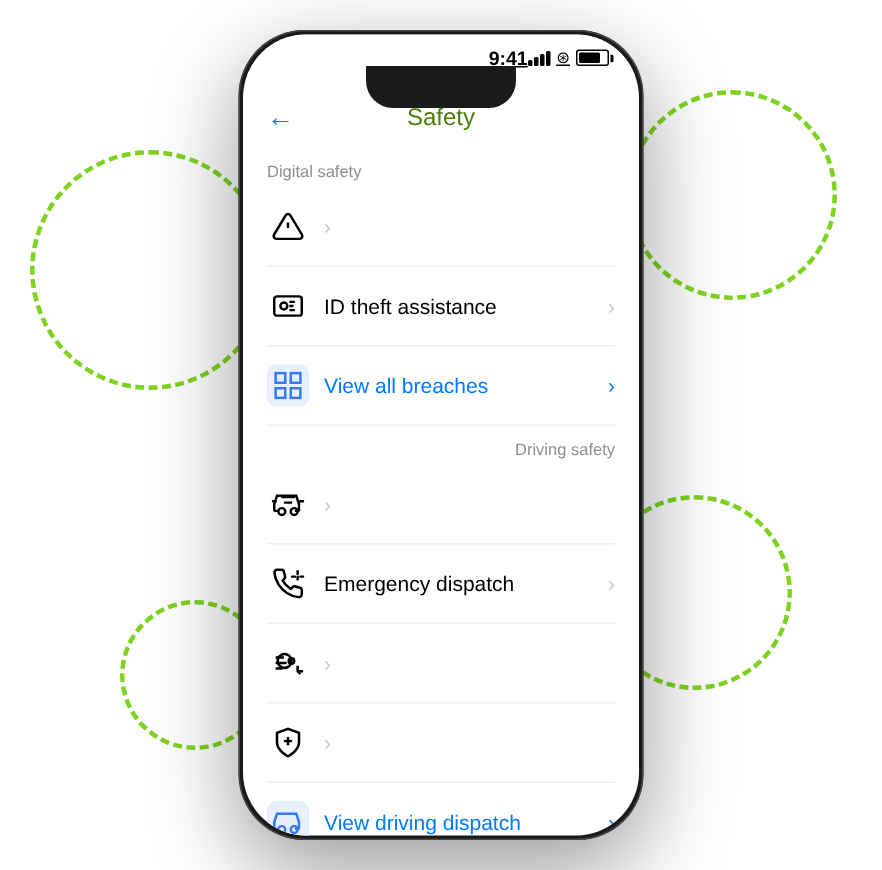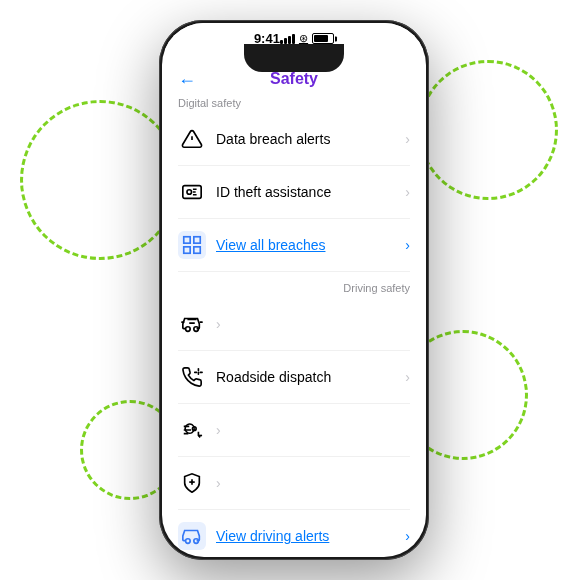--- a/index.html
+++ b/index.html
@@ -64,21 +64,21 @@
       background: #fff;
       border-radius: 42px;
       overflow: hidden;
       position: relative;
     }
 
     
     .status-bar {
       display: flex;
       align-items: center;
-      justify-content: center;
+      justify-content: flex-end;
       padding: 8px 20px 4px;
       background: #fff;
       text-decoration: underline;
     }
     .status-time {
       font-size: 13px;
       font-weight: 600;
       color: #000;
     }
     .status-icons {
@@ -151,34 +151,34 @@
     .back-btn {
       color: #007aff;
       font-size: 18px;
       cursor: pointer;
     }
     .nav-title {
       position: absolute;
       left: 50%;
       transform: translateX(-50%);
       font-size: 16px;
-      font-weight: 700;
-      color: #6d28d9;
+      font-weight: 400;
+      color: #4d7c0f;
     }
 
     
     .content {
       padding: 0 16px;
       overflow-y: auto;
     }
     .section-label {
       font-size: 11px;
       color: #8e8e93;
       margin-bottom: 4px;
-      margin-top: 0;
+      margin-top: 12px;
       text-transform: none;
     }
     .list-item {
       display: flex;
       align-items: center;
       padding: 12px 0;
       border-bottom: 1px solid #f0f0f0;
       cursor: pointer;
     }
     .list-item:last-child {
@@ -201,21 +201,20 @@
       background: #e8f0fe;
       border-radius: 6px;
     }
     .item-label {
       flex: 1;
       font-size: 14px;
       color: #000;
     }
     .item-label.blue {
       color: #007aff;
-      text-decoration: underline;
     }
     .item-arrow {
       color: #c7c7cc;
       font-size: 14px;
     }
     .item-arrow.blue {
       color: #007aff;
     }
   </style>
 </head>
@@ -257,21 +256,20 @@
       <div class="section-label">Digital safety</div>
 
       <div class="list-item">
         <div class="item-icon">
           <svg viewBox="0 0 24 24" fill="none" stroke="#000" stroke-width="1.8">
             <path d="M10.29 3.86L1.82 18a2 2 0 001.71 3h16.94a2 2 0 001.71-3L13.71 3.86a2 2 0 00-3.42 0z"></path>
             <line x1="12" y1="9" x2="12" y2="13"></line>
             <line x1="12" y1="17" x2="12.01" y2="17"></line>
           </svg>
         </div>
-        <span class="item-label">Data breach alerts</span>
         <span class="item-arrow">›</span>
       </div>
 
       <div class="list-item">
         <div class="item-icon">
           <svg viewBox="0 0 24 24" fill="none" stroke="#000" stroke-width="1.8">
             <rect x="2" y="5" width="20" height="14" rx="2"></rect>
             <circle cx="9" cy="12" r="2.5"></circle>
             <path d="M13 9h4M13 12h3M13 15h4"></path>
           </svg>
@@ -311,21 +309,21 @@
       <div class="list-item">
         <div class="item-icon">
           <svg viewBox="0 0 24 24" fill="none" stroke="#000" stroke-width="1.8">
             <path d="M22 16.92v3a2 2 0 01-2.18 2 19.79 19.79 0 01-8.63-3.07 19.5 19.5 0 01-6-6 19.79 19.79 0 01-3.07-8.67A2 2 0 014.11 2h3a2 2 0 012 1.72c.127.96.361 1.903.7 2.81a2 2 0 01-.45 2.11L8.09 9.91a16 16 0 006 6l1.27-1.27a2 2 0 012.11-.45c.907.339 1.85.573 2.81.7A2 2 0 0122 16.92z"></path>
             <line x1="19" y1="5" x2="19" y2="3" stroke-linecap="round"></line>
             <line x1="19" y1="9" x2="19" y2="7" stroke-linecap="round"></line>
             <line x1="17" y1="7" x2="15" y2="7" stroke-linecap="round"></line>
             <line x1="21" y1="7" x2="23" y2="7" stroke-linecap="round"></line>
           </svg>
         </div>
-        <span class="item-label">Roadside dispatch</span>
+        <span class="item-label">Emergency dispatch</span>
         <span class="item-arrow">›</span>
       </div>
 
       <div class="list-item">
         <div class="item-icon">
           <svg viewBox="0 0 24 24" fill="none" stroke="#000" stroke-width="1.8">
             <path d="M14.5 10.5 A5 5 0 1 1 14.5 10.499"></path>
             <circle cx="14.5" cy="10.5" r="2"></circle>
             <path d="M3 12h8M3 8h6M3 16h5"></path>
             <path d="M19 14v4l2 2"></path>
@@ -347,20 +345,20 @@
       </div>
 
       <div class="list-item">
         <div class="item-icon blue-bg">
           <svg viewBox="0 0 24 24" fill="none" stroke="#3478f6" stroke-width="1.8">
             <path d="M5 17H3a1 1 0 01-1-1v-4l2-6h14l2 6v4a1 1 0 01-1 1h-2"></path>
             <circle cx="7.5" cy="17.5" r="2.5"></circle>
             <circle cx="16.5" cy="17.5" r="2.5"></circle>
           </svg>
         </div>
-        <span class="item-label blue">View driving alerts</span>
+        <span class="item-label blue">View driving dispatch</span>
         <span class="item-arrow blue">›</span>
       </div>
 
     </div>
 
   </div>
 </div>
 
 </body></html>

